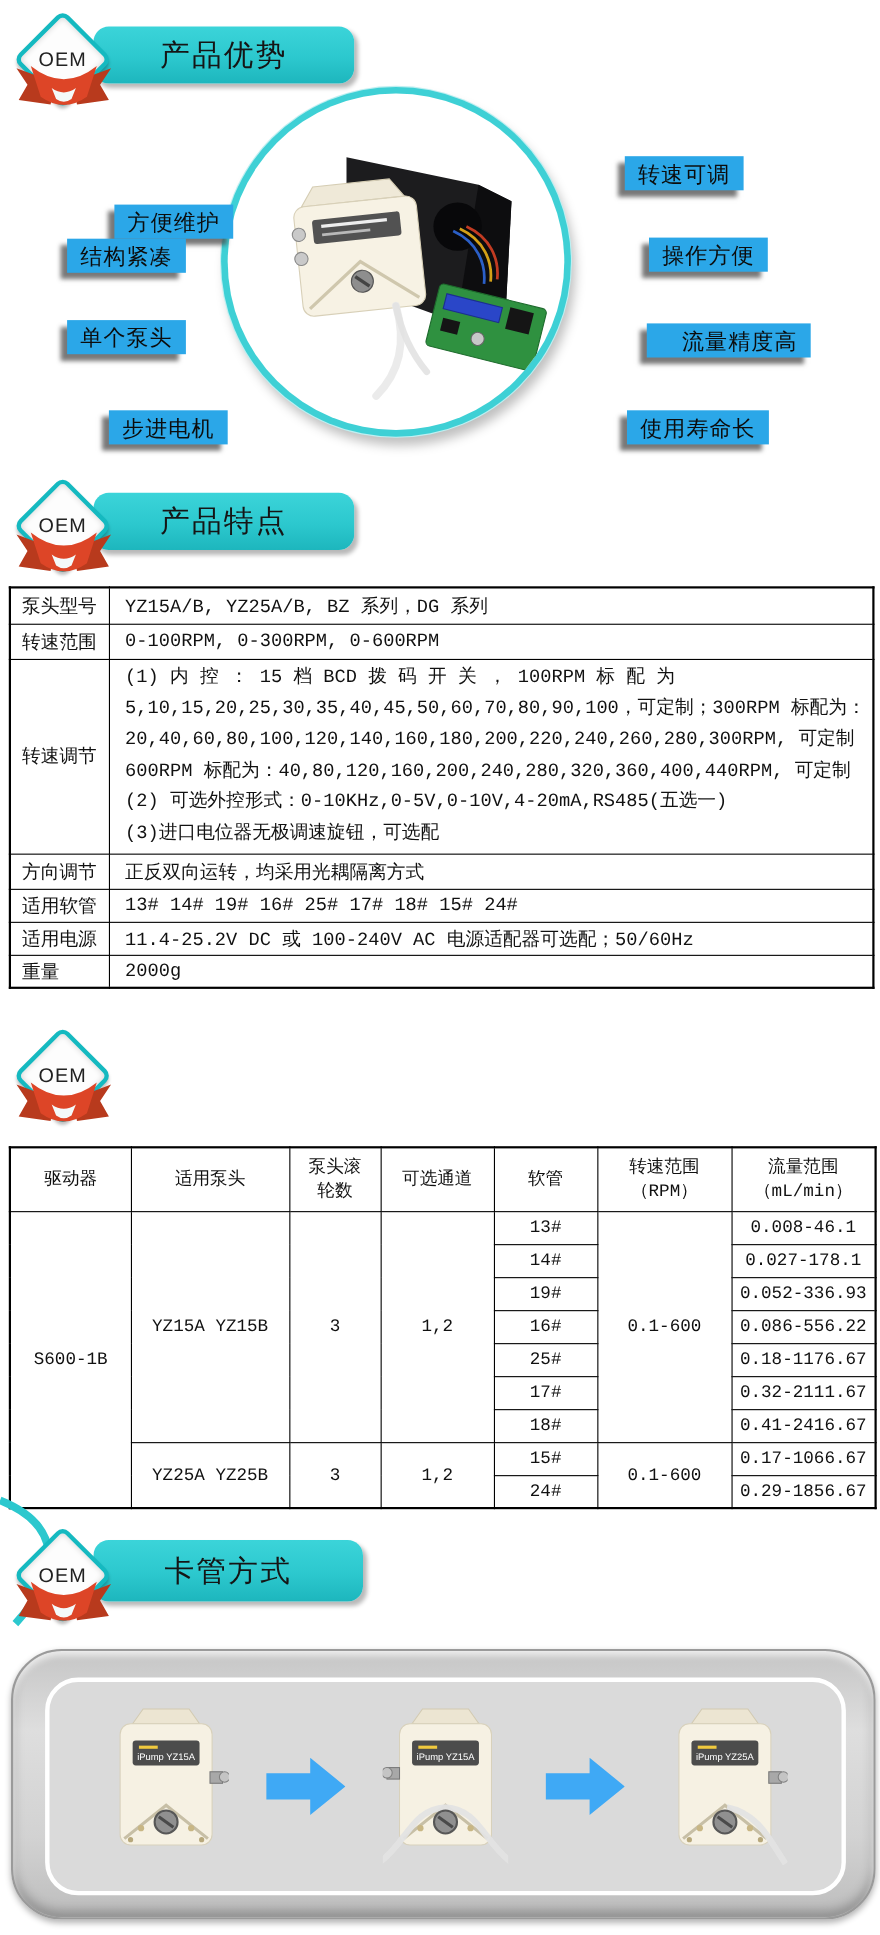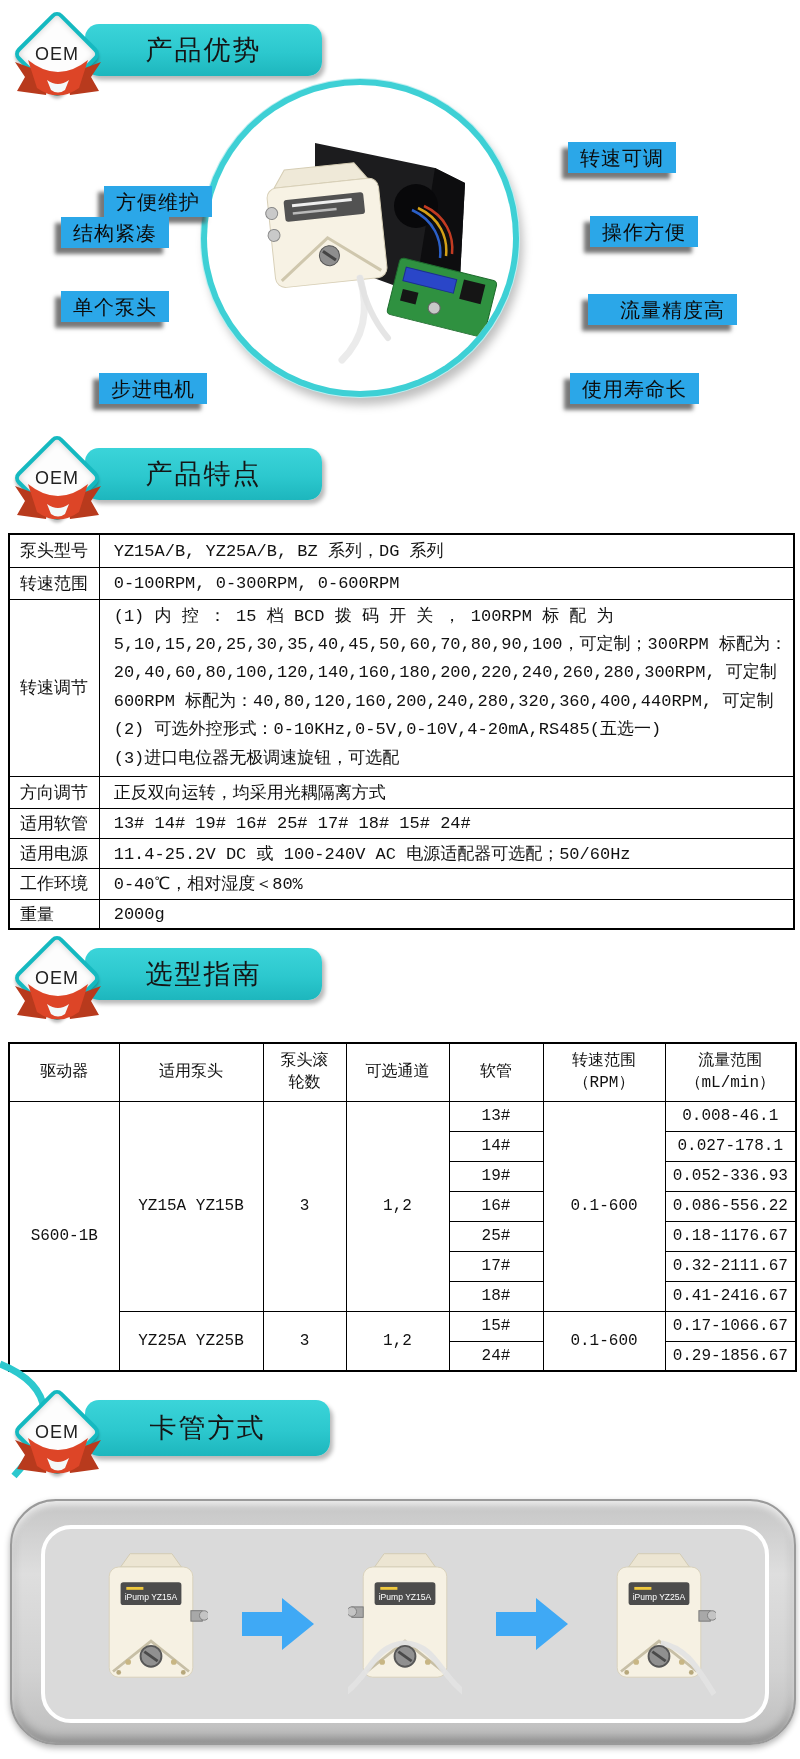--- a/index.html
+++ b/index.html
@@ -186,35 +186,28 @@
       <td class="val">正反双向运转，均采用光耦隔离方式</td>
     </tr>
     <tr style="height:30px">
       <td class="lab">适用软管</td>
       <td class="val">13# 14# 19# 16# 25# 17# 18# 15# 24#</td>
     </tr>
     <tr style="height:30px">
       <td class="lab">适用电源</td>
       <td class="val">11.4-25.2V DC 或 100-240V AC 电源适配器可选配；50/60Hz</td>
     </tr>
-    <tr style="height:31px">
-      <td class="lab">工作环境</td>
-      <td class="val">0-40℃，相对湿度＜80%</td>
-    </tr>
     <tr style="height:30px">
       <td class="lab">重量</td>
       <td class="val">2000g</td>
     </tr>
   </tbody>
     </table>
 
   <div class="sec-header" style="top:924px">
-    <div class="header-bar" style="top:24px">
-      <span class="title">选型指南</span>
-    </div>
     <div class="oem-diamond" style="top:22px"></div>
     <svg class="ribbon" style="top:58px" viewBox="0 0 110 46">
       <path d="M12 4 L47 17 L43 37 L14 33 L22 19 Z" fill="#b83a1d"></path>
       <path d="M98 4 L63 17 L67 37 L96 33 L88 19 Z" fill="#b83a1d"></path>
       <path d="M25 2 Q55 26 85 2 L76 30 Q55 45 34 30 Z" fill="#dd4527"></path>
       <path d="M44 22 Q55 30 66 22 L62 32 Q55 37 48 32 Z" fill="#f4f9f9"></path>
     </svg>
     <span class="oem-text" style="top:44px">OEM</span>
   </div>
 

